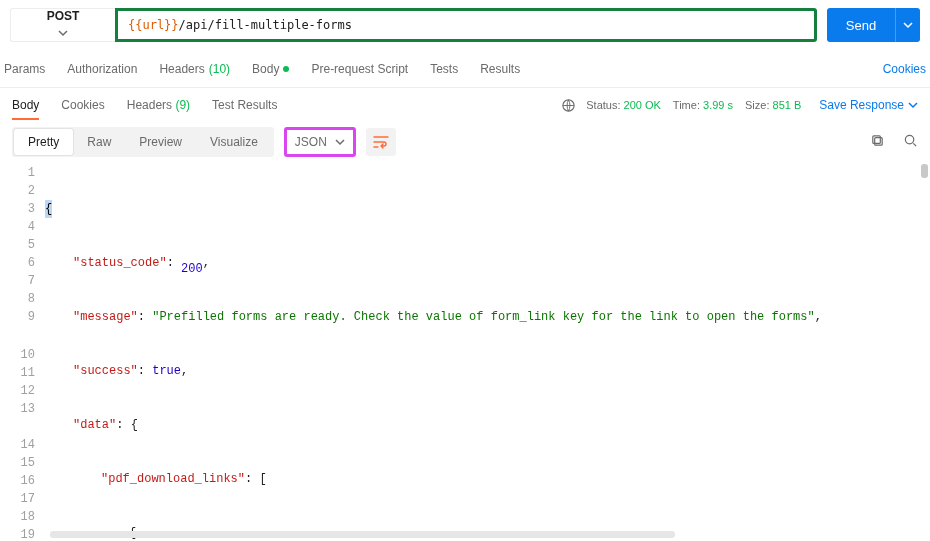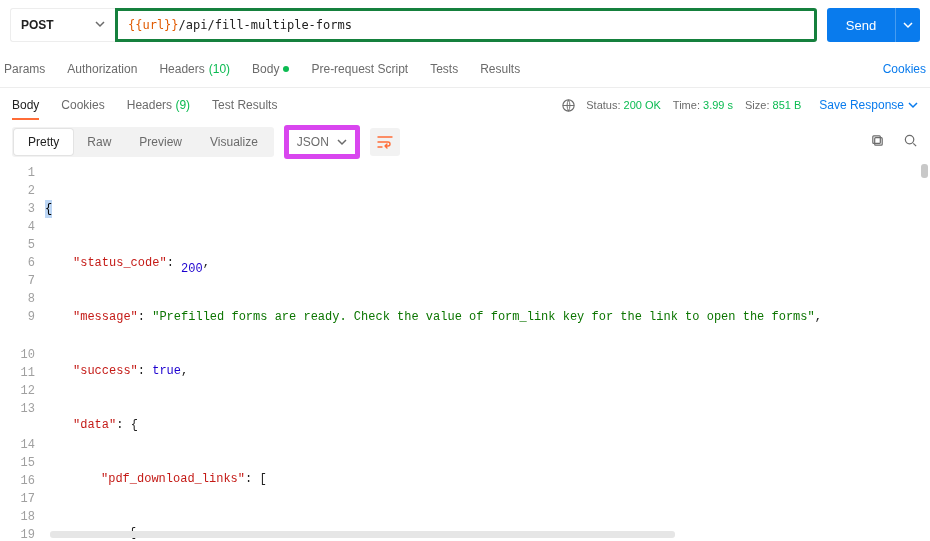--- a/index.html
+++ b/index.html
@@ -28,20 +28,21 @@
     justify-content: space-between;
     width: 105px;
     border: 1px solid #ededed;
     border-right: none;
     border-radius: 3px 0 0 3px;
     padding: 0 10px;
     font-weight: 600;
     font-size: 12px;
     background: #fff;
     cursor: pointer;
+    flex-direction: column;
   }
   .method-select .chev { color: #6b6b6b; font-size: 12px; }
   .url-input {
     flex: 1;
     border: 3px solid #15803d;
     border-radius: 0 3px 3px 0;
     display: flex;
     align-items: center;
     padding: 0 10px;
     font-size: 12px;
@@ -118,21 +119,21 @@
   .viewer-bar {
     display: flex;
     align-items: center;
     gap: 0;
     padding: 0 12px;
     height: 40px;
   }
   .seg-group { display: inline-flex; background: #f2f2f2; border-radius: 3px; padding: 2px; }
   .seg { border: none; background: transparent; padding: 6px 14px; font-size: 12px; color: #6b6b6b; cursor: pointer; border-radius: 3px; }
   .seg.active { background: #fff; color: #212121; box-shadow: 0 0 0 1px #e3e3e3; }
-  .json-sel { margin-left: 10px; border: 5px solid #d946ef; background: #fff; border-radius: 3px; padding: 5px 8px; font-size: 12px; color: #6b6b6b; display: inline-flex; align-items: center; gap: 8px; cursor: pointer;}
+  .json-sel { margin-left: 10px; border: 3px solid #d946ef; background: #fff; border-radius: 3px; padding: 5px 8px; font-size: 12px; color: #6b6b6b; display: inline-flex; align-items: center; gap: 8px; cursor: pointer;}
   .wrap-btn { margin-left: 10px; width: 30px; height: 28px; border-radius: 3px; display:flex; align-items:center; justify-content:center; cursor:pointer; color:#ff6c37; background:#f2f2f2; border:none;}
   .right-tools { margin-left: auto; display: flex; gap: 18px; color: #6b6b6b; }
   .right-tools .ticon { cursor: pointer; }
 
   
   .code-area {
     display: flex;
     font-family: "SFMono-Regular", Consolas, "Liberation Mono", monospace;
     font-size: 12px;
     line-height: 18px;

